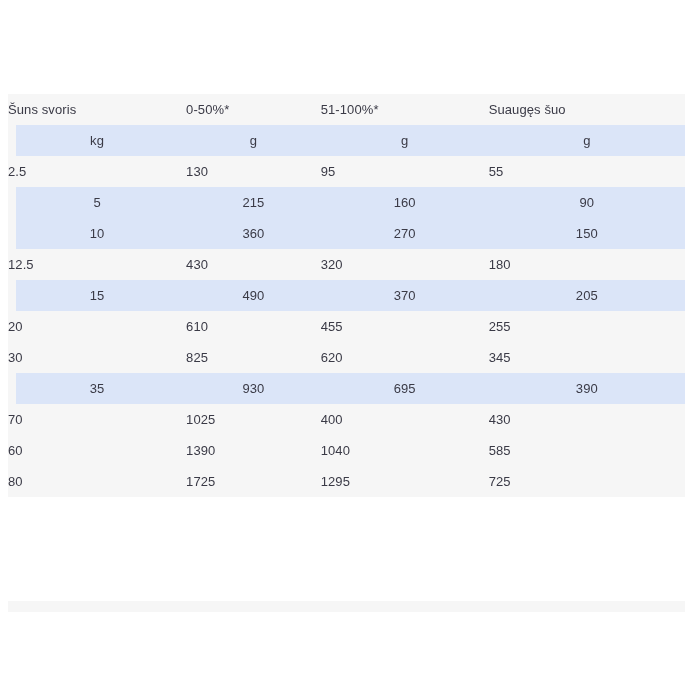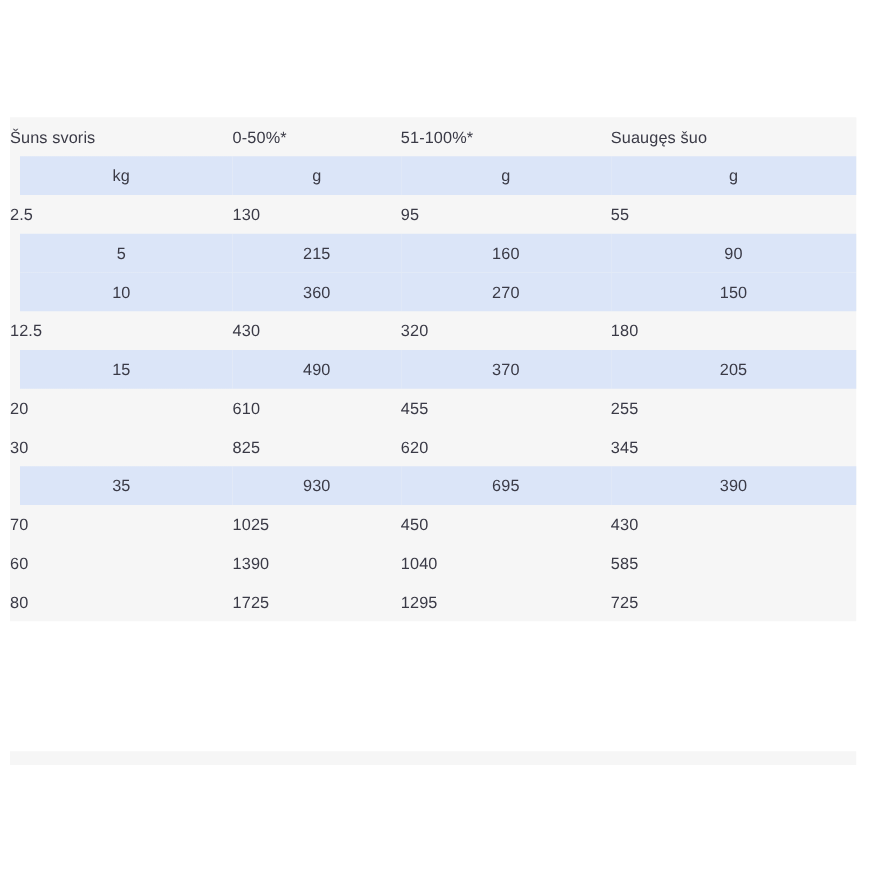--- a/index.html
+++ b/index.html
@@ -149,21 +149,21 @@
         </tr>
         <tr class="band">
           <td class="c1">35</td>
           <td class="c2">930</td>
           <td class="c3">695</td>
           <td class="c4">390</td>
         </tr>
         <tr>
           <td class="c1">70</td>
           <td class="c2">1025</td>
-          <td class="c3">450</td>
+          <td class="c3">400</td>
           <td class="c4">430</td>
         </tr>
         <tr>
           <td class="c1">60</td>
           <td class="c2">1390</td>
           <td class="c3">1040</td>
           <td class="c4">585</td>
         </tr>
         <tr>
           <td class="c1">80</td>

